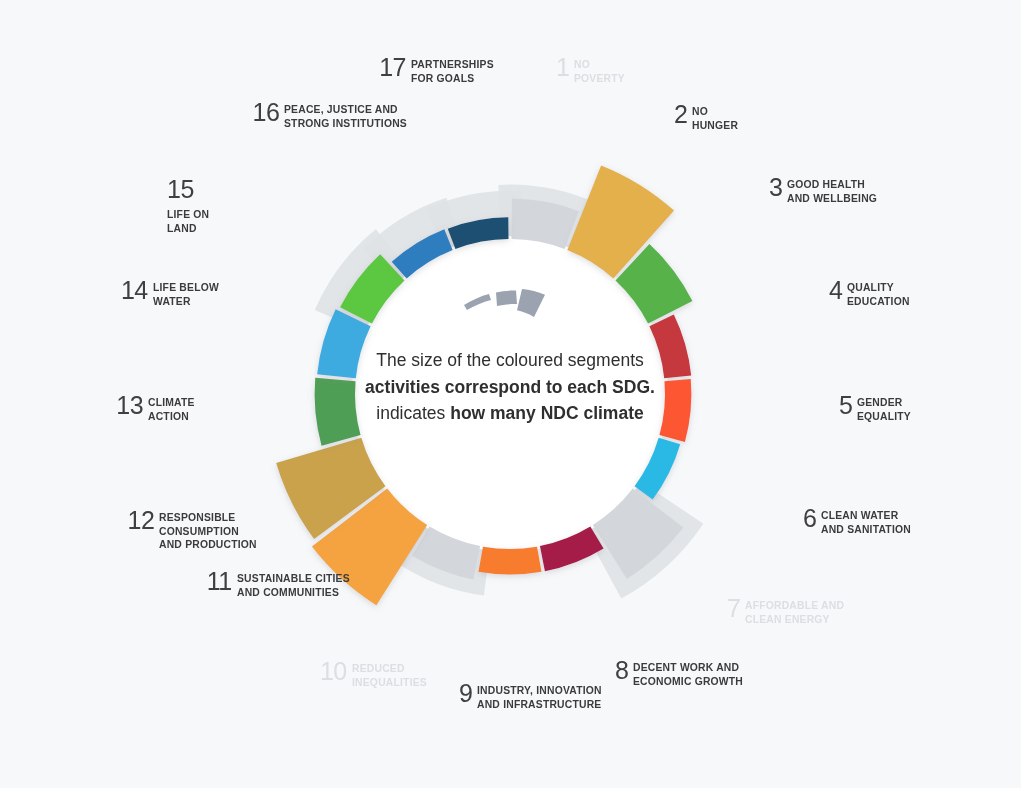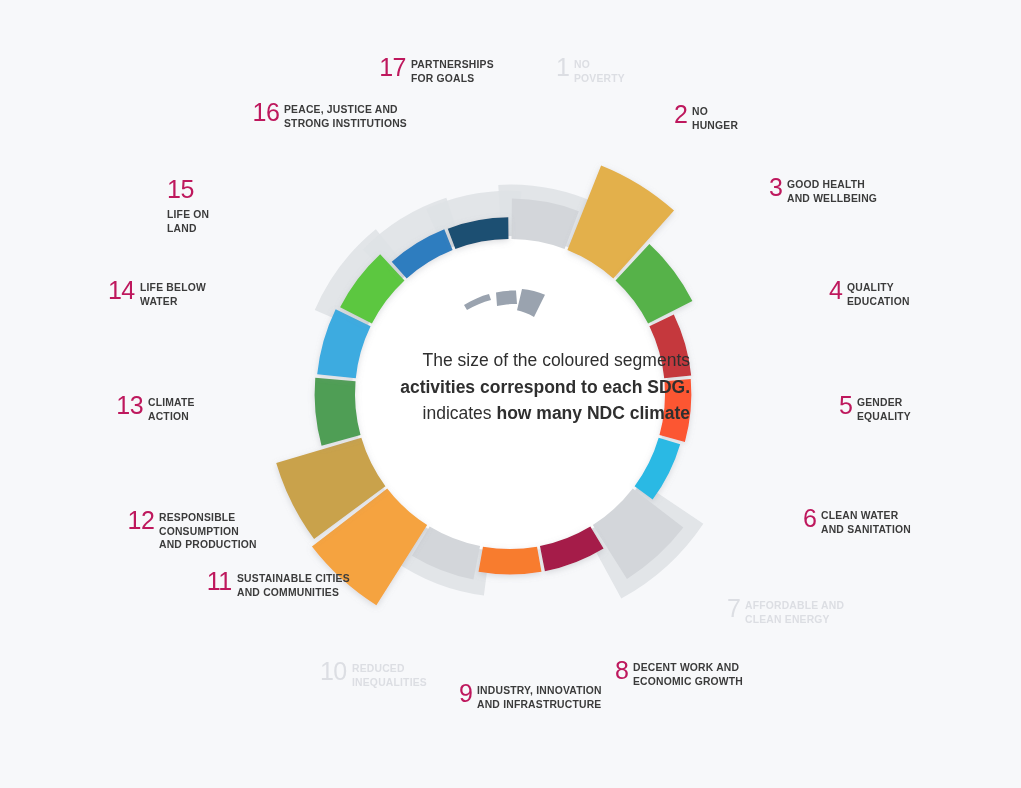--- a/index.html
+++ b/index.html
@@ -31,21 +31,21 @@
     display: flex;
     align-items: flex-start;
     gap: 5px;
     white-space: nowrap;
     line-height: 1;
   }
   .sdg-label .num {
     font-family: "Liberation Sans", sans-serif;
     font-size: 25px;
     font-weight: 400;
-    color: #be185d;
+    color: #404040;
     letter-spacing: -0.5px;
     line-height: 0.92;
     position: relative;
     top: -2px;
   }
   .sdg-label .txt {
     font-family: "Liberation Sans", sans-serif;
     font-size: 11.5px;
     font-weight: bold;
     color: #3b3b3b;
@@ -64,21 +64,21 @@
     color: #dcdee3;
   }
   .sdg-label .txt .l2 { display: block; }
 
   
   #center-block {
     position: absolute;
     left: 330px;
     top: 275px;
     width: 360px;
-    text-align: right;
+    text-align: center;
     pointer-events: none;
   }
   #legend-icon {
     margin: 0 auto 26px auto;
     width: 96px;
     height: 46px;
     display: block;
   }
   .center-line {
     font-family: "Liberation Sans", sans-serif;
@@ -176,21 +176,21 @@
         <span class="l2">LAND</span>
       </span>
     </div>
     <div class="sdg-label right" style="left: 769px; top: 178px; width: 140px;">
       <span class="num">3</span>
       <span class="txt">
         <span class="l2">GOOD HEALTH</span>
         <span class="l2">AND WELLBEING</span>
       </span>
     </div>
-    <div class="sdg-label align-right" style="left: 110px; top: 281px; width: 103px;">
+    <div class="sdg-label align-right" style="left: 123px; top: 281px; width: 103px;">
       <span class="num">14</span>
       <span class="txt">
         <span class="l2">LIFE BELOW</span>
         <span class="l2">WATER</span>
       </span>
     </div>
     <div class="sdg-label right" style="left: 829px; top: 281px; width: 110px;">
       <span class="num">4</span>
       <span class="txt">
         <span class="l2">QUALITY</span>

